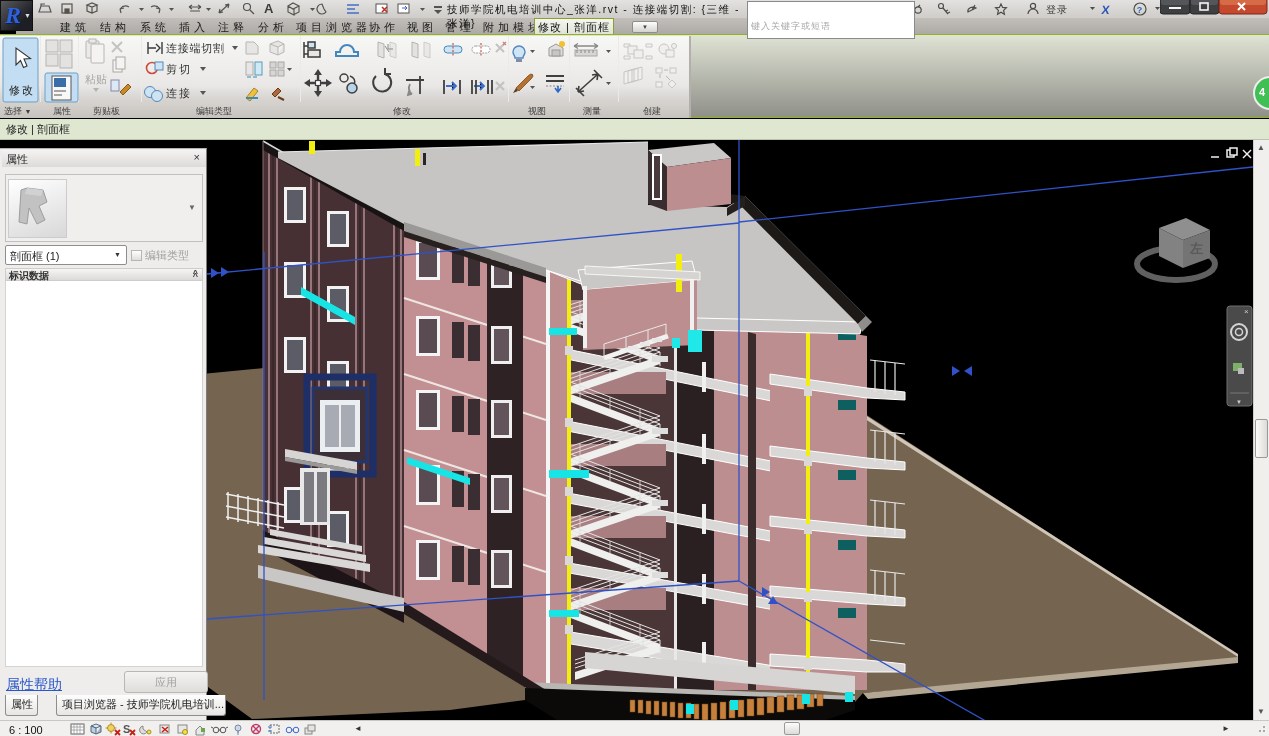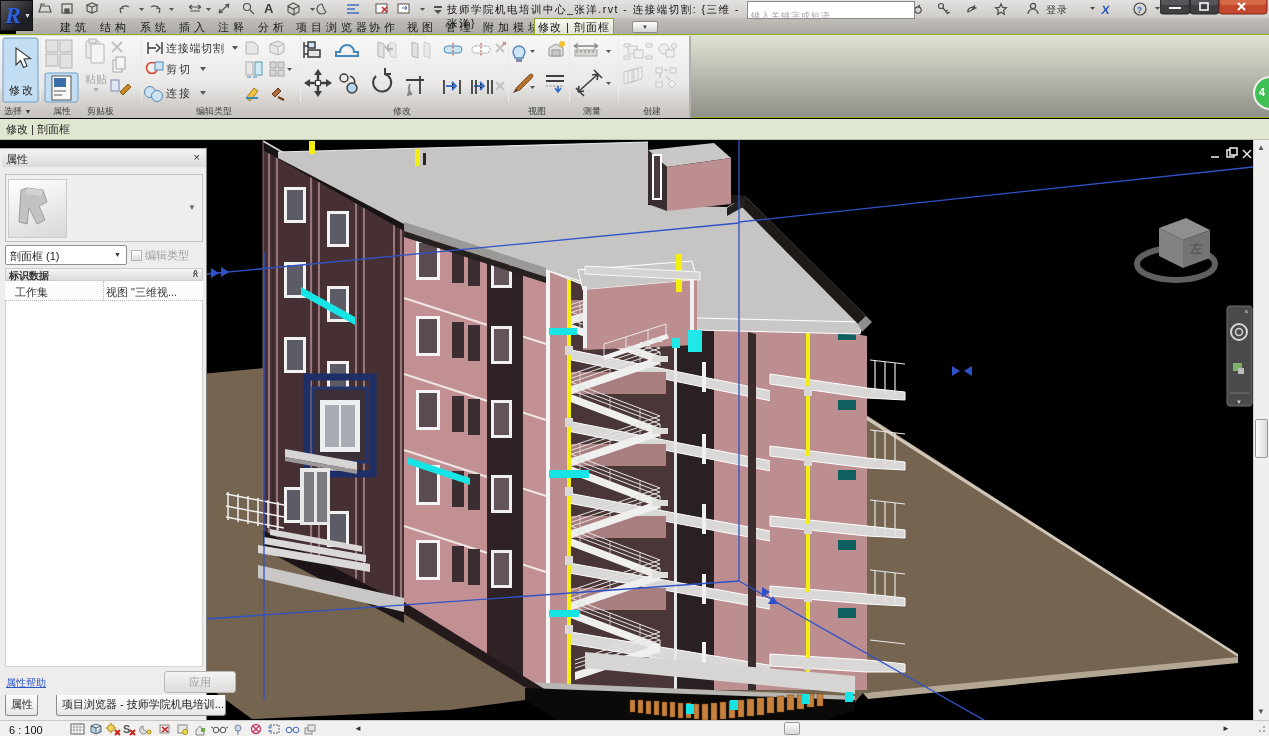--- a/index.html
+++ b/index.html
@@ -5,21 +5,21 @@
  font-family:"Liberation Sans",sans-serif;-webkit-font-smoothing:antialiased;}
 *{box-sizing:border-box;}
 .abs{position:absolute;}
 #app{position:relative;width:1269px;height:736px;background:#000;}
 
 #titlebar{left:0;top:0;width:1269px;height:18px;background:linear-gradient(#e3e2e0,#cfccc9);}
 #rlogo{left:0;top:0;width:33px;height:31px;background:linear-gradient(135deg,#585a5e,#1d1f24 70%);border:1px solid #111;z-index:30;}
 #rlogo .r{position:absolute;left:4px;top:1px;font:bold 24px "Liberation Serif",serif;color:#2f62d8;text-shadow:1px 1px 1px #0a1e50;font-style:italic;}
 #rlogo .d{position:absolute;right:1px;top:11px;font-size:7px;color:#ddd;}
 #title-text{left:447px;top:3px;width:300px;height:14px;font-size:10.5px;color:#111;z-index:5;letter-spacing:1.5px;}
-#searchbox{left:747px;top:1px;width:168px;height:18px;background:#fff;border:1px solid #8a8a8a;font-size:9px;color:#a8a8a8;padding:8px 3px;z-index:5;letter-spacing:1px;}
+#searchbox{left:747px;top:1px;width:168px;height:18px;background:#fff;border:1px solid #8a8a8a;font-size:9px;color:#a8a8a8;padding:18px 3px;z-index:5;letter-spacing:1px;}
 
 #tabrow{left:16px;top:18px;width:1269px;height:16px;background:linear-gradient(#c2bfbb,#adaaa6);}
 .tab{position:absolute;top:2px;font-size:11px;color:#1a1a1a;letter-spacing:4px;}
 #activetab{position:absolute;left:518px;top:0;width:80px;height:16px;background:linear-gradient(#f4f6ef,#dfe3d6);border:1px solid #8ba22a;border-bottom:none;text-align:center;font-size:11px;color:#111;letter-spacing:1px;padding-top:1px;}
 
 #ribbon{left:0;top:34px;width:1269px;height:84px;background:linear-gradient(#dfe3d4,#8f9089);border-top:1px solid #93b220;border-bottom:1px solid #93b220;}
 #panels{position:absolute;left:0;top:1px;width:691px;height:82px;background:linear-gradient(#f7f7f6 0%,#e9e8e6 60%,#d4d1ce 80%,#cbc8c4 81%,#c6c3bf 100%);}
 .psep{position:absolute;top:0;width:1px;height:82px;background:#a9a6a2;border-right:1px solid #eceae8;}
 .plab{position:absolute;top:69px;font-size:9px;color:#3f3f3f;}
 #greenbadge{left:1253px;top:41px;width:34px;height:34px;border-radius:50%;background:#3fbf54;border:2px solid #eee;color:#fff;font-weight:bold;font-size:11px;text-align:left;padding:8px 0 0 4px;}
@@ -35,22 +35,22 @@
 #pprev{position:absolute;left:5px;top:25px;width:198px;height:68px;background:#f0efee;border:1px solid #c2c0be;}
 #pimg{position:absolute;left:2px;top:4px;width:59px;height:59px;background:linear-gradient(160deg,#ffffff,#d8d8d8);border:1px solid #cccccc;}
 #pcombo{position:absolute;left:5px;top:96px;width:122px;height:20px;background:#fff;border:1px solid #8e8e8e;border-radius:2px;font-size:11px;color:#222;padding:3px 4px;}
 #pedit{position:absolute;left:131px;top:96px;width:72px;height:21px;font-size:11px;color:#a2a19f;padding:3px 0;}
 #psec{position:absolute;left:5px;top:119px;width:198px;height:13px;background:linear-gradient(#f6f5f4,#dcdad8);border:1px solid #cfcdcb;font-size:10px;font-weight:bold;color:#333;padding:0px 3px;}
 .prow{position:absolute;left:5px;width:198px;height:20px;border-bottom:1px dotted #b9b7b5;background:#fcfcfb;font-size:11px;color:#3a3a3a;}
 .prow .k{position:absolute;left:10px;top:4px;}
 .prow .v{position:absolute;left:101px;top:4px;}
 .prow .vl{position:absolute;left:98px;top:0;width:1px;height:20px;border-left:1px dotted #b9b7b5;}
 #pwhite{position:absolute;left:5px;top:132px;width:198px;height:386px;background:#fff;border:1px solid #d5d3d1;border-top:none;}
-#phelp{position:absolute;left:6px;top:527px;font-size:10px;color:#2957c8;text-decoration:underline;}
-#papply{position:absolute;left:124px;top:522px;width:72px;height:22px;background:linear-gradient(#f4f3f2,#dfddda);border:1px solid #b9b7b5;border-radius:3px;font-size:11px;color:#a2a19f;text-align:center;padding:3px 0;margin-left:40px;}
+#phelp{position:absolute;left:6px;top:527px;font-size:14px;color:#2957c8;text-decoration:underline;}
+#papply{position:absolute;left:124px;top:522px;width:84px;height:22px;background:linear-gradient(#f4f3f2,#dfddda);border:1px solid #b9b7b5;border-radius:3px;font-size:11px;color:#a2a19f;text-align:center;padding:3px 0;}
 #ptabs{position:absolute;left:0px;top:555px;width:210px;height:17px;}
 .ptab{position:absolute;top:0;height:21px;background:linear-gradient(#fdfdfd,#e8e6e4);border:1px solid #8e8d8c;border-radius:0 0 3px 3px;border-top:none;font-size:11px;color:#222;padding:2px 5px;white-space:nowrap;overflow:hidden;}
 
 #vscroll{left:1253px;top:140px;width:16px;height:580px;background:#f0efee;border-left:1px solid #d0cfce;}
 #bottombar{left:0;top:720px;width:1269px;height:16px;background:#f1f0ef;border-top:1px solid #c8c7c6;font-size:11px;color:#111;}
 .sbtn{position:absolute;width:14px;height:14px;color:#555;font-size:8px;text-align:center;padding-top:3px;}
 #hthumb{position:absolute;left:784px;top:1px;width:16px;height:13px;background:linear-gradient(#fcfcfb,#dcdbda);border:1px solid #9a9998;border-radius:2px;}
 #vthumb{position:absolute;left:1px;top:279px;width:13px;height:39px;background:linear-gradient(90deg,#fcfcfb,#dcdbda);border:1px solid #9a9998;border-radius:2px;}
 </style></head>
 <body>
@@ -155,21 +155,21 @@
         <div class="psep" style="left:78px"></div>
    <div class="psep" style="left:141px"></div>
         <div class="psep" style="left:300px"></div>
    <div class="psep" style="left:508px"></div>
         <div class="psep" style="left:569px"></div>
    <div class="psep" style="left:618px"></div>
    <div style="position:absolute;left:689px;top:0;width:2px;height:82px;background:#b3b0ac;"></div>
    <div style="position:absolute;left:0;top:66px;width:689px;height:16px;background:linear-gradient(#d6d3cf,#c6c3bf);"></div>
    <span class="plab" style="left:4px">选择 <span style="font-size:7px">▼</span></span>
    <span class="plab" style="left:53px">属性</span>
-   <span class="plab" style="left:87px">剪贴板</span>
+   <span class="plab" style="left:93px">剪贴板</span>
    <span class="plab" style="left:196px">编辑类型</span>
    <span class="plab" style="left:393px">修改</span>
    <span class="plab" style="left:528px">视图</span>
    <span class="plab" style="left:583px">测量</span>
    <span class="plab" style="left:643px">创建</span>
    <div id="ribicons">
           <svg width="691" height="82" viewBox="0 0 691 82" style="position:absolute;left:0;top:0">
 
 <rect x="3" y="2" width="35" height="64" rx="2" fill="#c3def2" stroke="#6f9fc6"></rect>
 <path d="M16,12 l0,17 l4.5,-4.5 l3,7 l3.5,-1.5 l-3,-7 l6.5,-0.5 Z" fill="#fff" stroke="#333" stroke-width="1.1"></path>
@@ -823,25 +823,20 @@
 <polygon points="18,8 34,10 38,22 30,26 36,40 28,44 20,28 18,44 10,42 12,10" fill="#c2c2c2" stroke="#9d9d9d" stroke-width="1"></polygon>
 <polygon points="18,8 34,10 32,16 16,14" fill="#d2d2d2"></polygon>
 </svg>
           </div>
           <div style="position:absolute;right:6px;top:28px;font-size:8px;color:#666">▼</div>
         </div>
    <div id="pcombo">剖面框 (1)<span style="position:absolute;right:5px;top:5px;font-size:7px;color:#333">▼</span></div>
    <div id="pedit"><span style="display:inline-block;width:11px;height:11px;border:1px solid #b8b6b4;background:linear-gradient(#fff,#ddd);vertical-align:-2px;"></span> 编辑类型</div>
    <div id="psec">标识数据<span style="position:absolute;right:4px;top:-1px;font-size:9px;font-weight:bold;color:#444;">^<span style="position:absolute;left:0;top:3px;">^</span></span></div>
    <div id="pwhite"></div>
-   <div class="prow" style="top:132px">
-          <span class="k">工作集</span>
-          <span class="vl"></span>
-          <span class="v">视图 "三维视...</span>
-        </div>
    <div id="phelp">属性帮助</div>
    <div id="papply">应用</div>
   </div>
   <div id="ptabs">
    <div class="ptab" style="left:5px;width:33px;">属性</div>
    <div class="ptab" style="left:56px;width:170px;">项目浏览器 - 技师学院机电培训...</div>
   </div>
  </div>
  <div id="vscroll" class="abs">
   <div class="sbtn" style="left:0;top:0;">▲</div>

